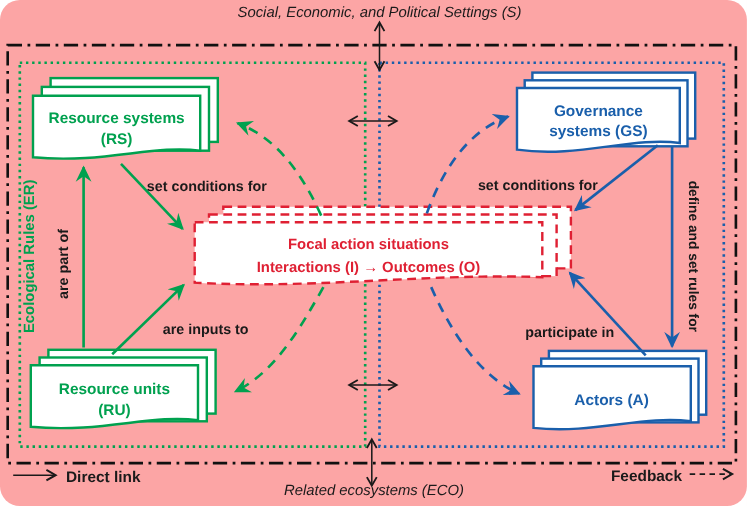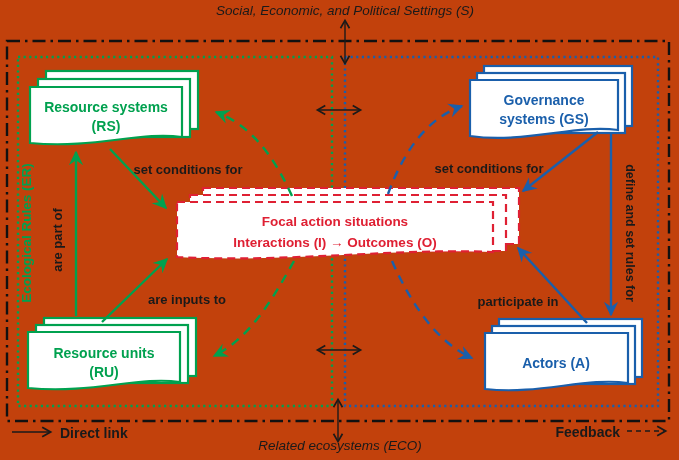--- a/index.html
+++ b/index.html
@@ -1,18 +1,19 @@
 <!DOCTYPE html>
 <html><head>
 <meta charset="utf-8">
 <style>
   html,body{margin:0;padding:0;background:#ffffff;}
   .stage{
-    position:relative;width:679px;height:460px;background:#c2410c;overflow:hidden;
+    position:relative;width:679px;height:460px;background:#fca5a5;overflow:hidden;
     font-family:"Liberation Sans", sans-serif;
+    border-radius:18px;
   }
   svg{position:absolute;left:0;top:0;}
   text{font-family:"Liberation Sans", sans-serif;fill:#1a1a1a;}
   .b{font-weight:bold;}
   .it{font-style:italic;}
   .green-t{fill:#00A14F;}
   .blue-t{fill:#1A5FAB;}
   .red-t{fill:#DF2033;}
 </style>
 </head>

